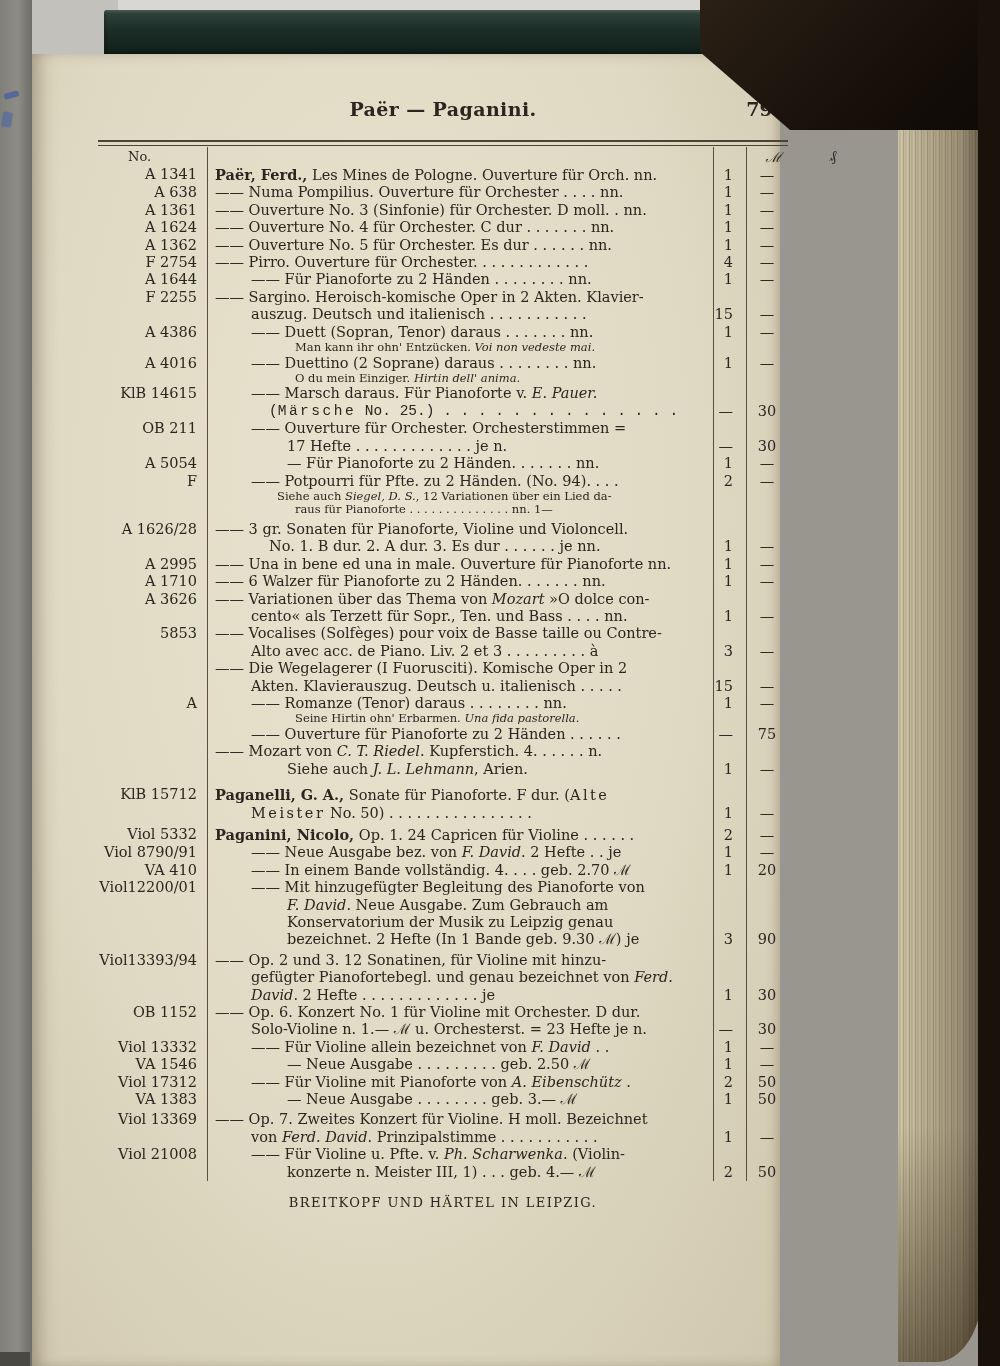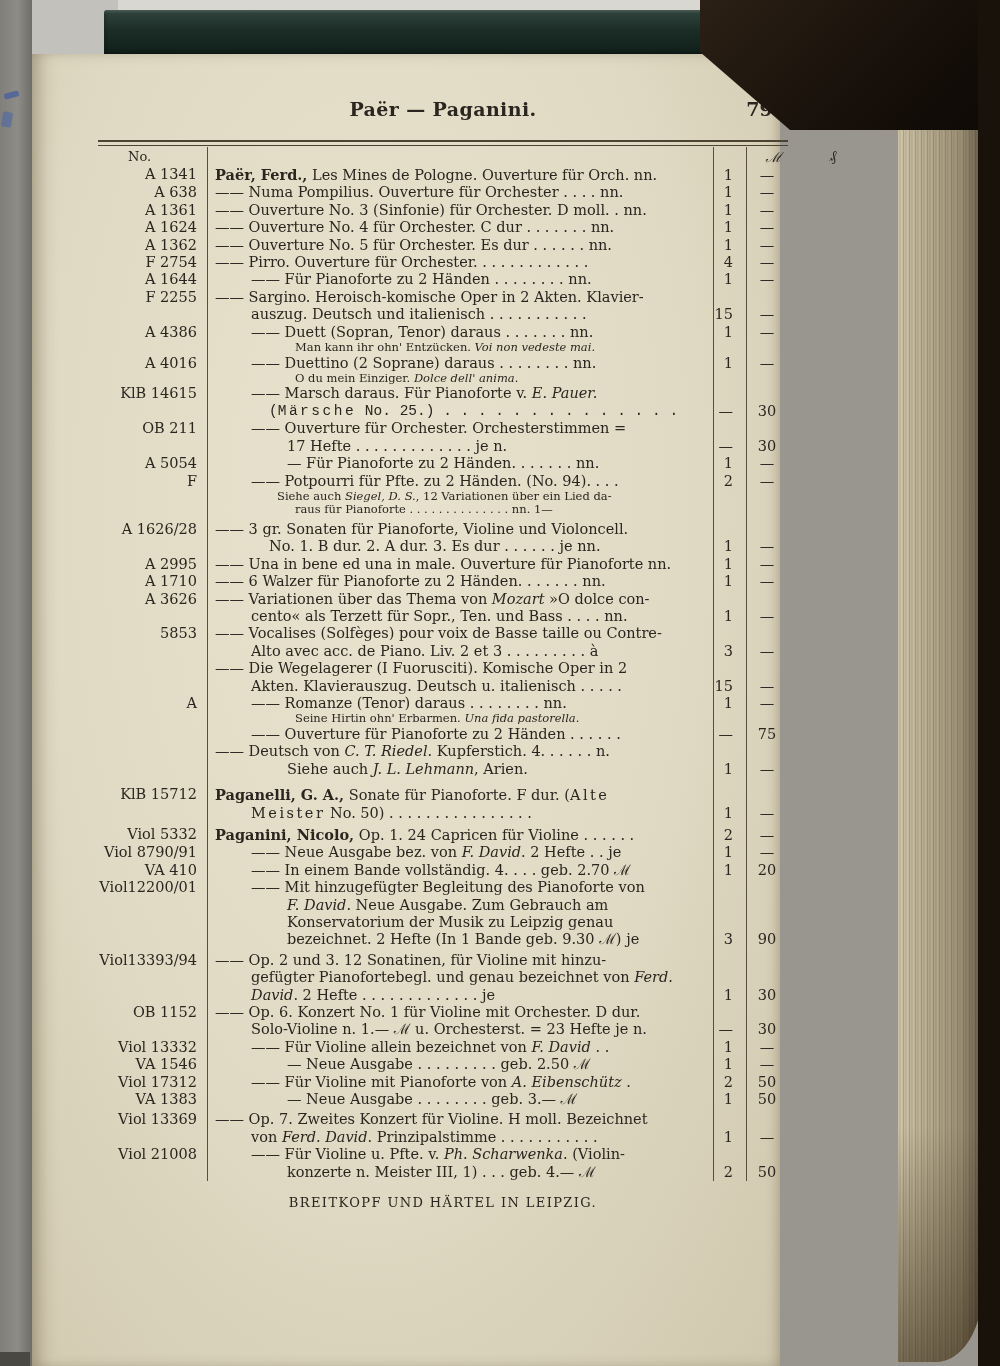--- a/index.html
+++ b/index.html
@@ -176,21 +176,21 @@
               </div>
             </div>
             <div class="row">
               <div class="c-no">A 4016</div>
               <div class="c-main">
                 <div class="line" style="padding-left: 36px;"><span>—— Duettino (2 Soprane) daraus . . . . . . . . nn.</span></div>
               </div>
               <div class="c-mark">1</div>
               <div class="c-pf">—</div>
               <div class="c-note">
-                <div class="nline" style="padding-left: 54px;"><span>O du mein Einziger. </span><span class="it">Dolce dell' anima.</span></div>
+                <div class="nline" style="padding-left: 54px;"><span>O du mein Einziger. </span><span class="it">Hirtin dell' anima.</span></div>
               </div>
             </div>
             <div class="row">
               <div class="c-no">KlB 14615</div>
               <div class="c-main">
                 <div class="line" style="padding-left: 36px;"><span>—— Marsch daraus. Für Pianoforte v. </span><span class="it">E. Pauer.</span></div>
                 <div class="line" style="padding-left: 54px; font-family: Liberation Mono, monospace;"><span>(</span><span class="gsp">Märsche</span><span> No. 25.) . . . . . . . . . . . . . .</span></div>
               </div>
               <div class="c-mark">—</div>
               <div class="c-pf">30</div>
@@ -291,21 +291,21 @@
               <div class="c-no"></div>
               <div class="c-main">
                 <div class="line" style="padding-left: 36px;"><span>—— Ouverture für Pianoforte zu 2 Händen . . . . . .</span></div>
               </div>
               <div class="c-mark">—</div>
               <div class="c-pf">75</div>
             </div>
             <div class="row">
               <div class="c-no"></div>
               <div class="c-main">
-                <div class="line" style="padding-left: 0px;"><span>—— Deutsch von </span><span class="it">C. T. Riedel</span><span>. Kupferstich. 4. . . . . . n.</span></div>
+                <div class="line" style="padding-left: 0px;"><span>—— Mozart von </span><span class="it">C. T. Riedel</span><span>. Kupferstich. 4. . . . . . n.</span></div>
                 <div class="line" style="padding-left: 72px;"><span>Siehe auch </span><span class="it">J. L. Lehmann</span><span>, Arien.</span></div>
               </div>
               <div class="c-mark">1</div>
               <div class="c-pf">—</div>
             </div>
             <div class="row" style="margin-top: 8px;">
               <div class="c-no">KlB 15712</div>
               <div class="c-main">
                 <div class="line" style="padding-left: 0px;"><span class="bd">Paganelli, G. A.,</span><span> Sonate für Pianoforte. F dur. (</span><span class="gsp">Alte</span></div>
                 <div class="line" style="padding-left: 36px;"><span class="gsp">Meister</span><span> No. 50) . . . . . . . . . . . . . . . .</span></div>

